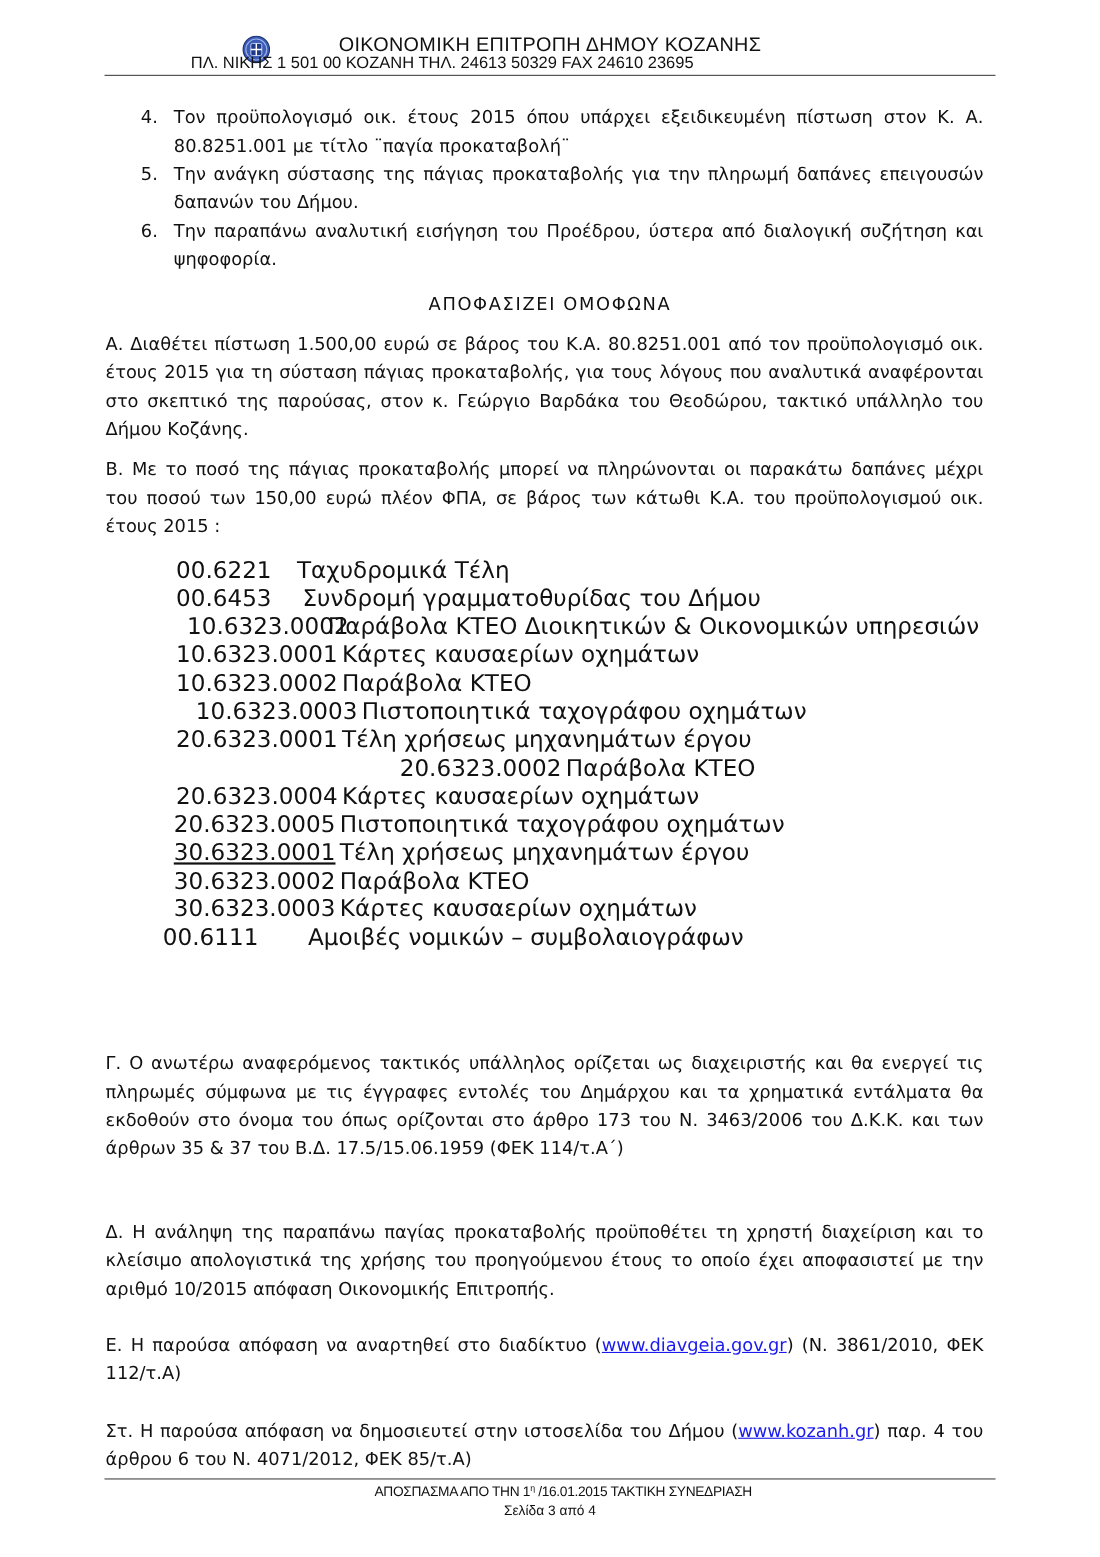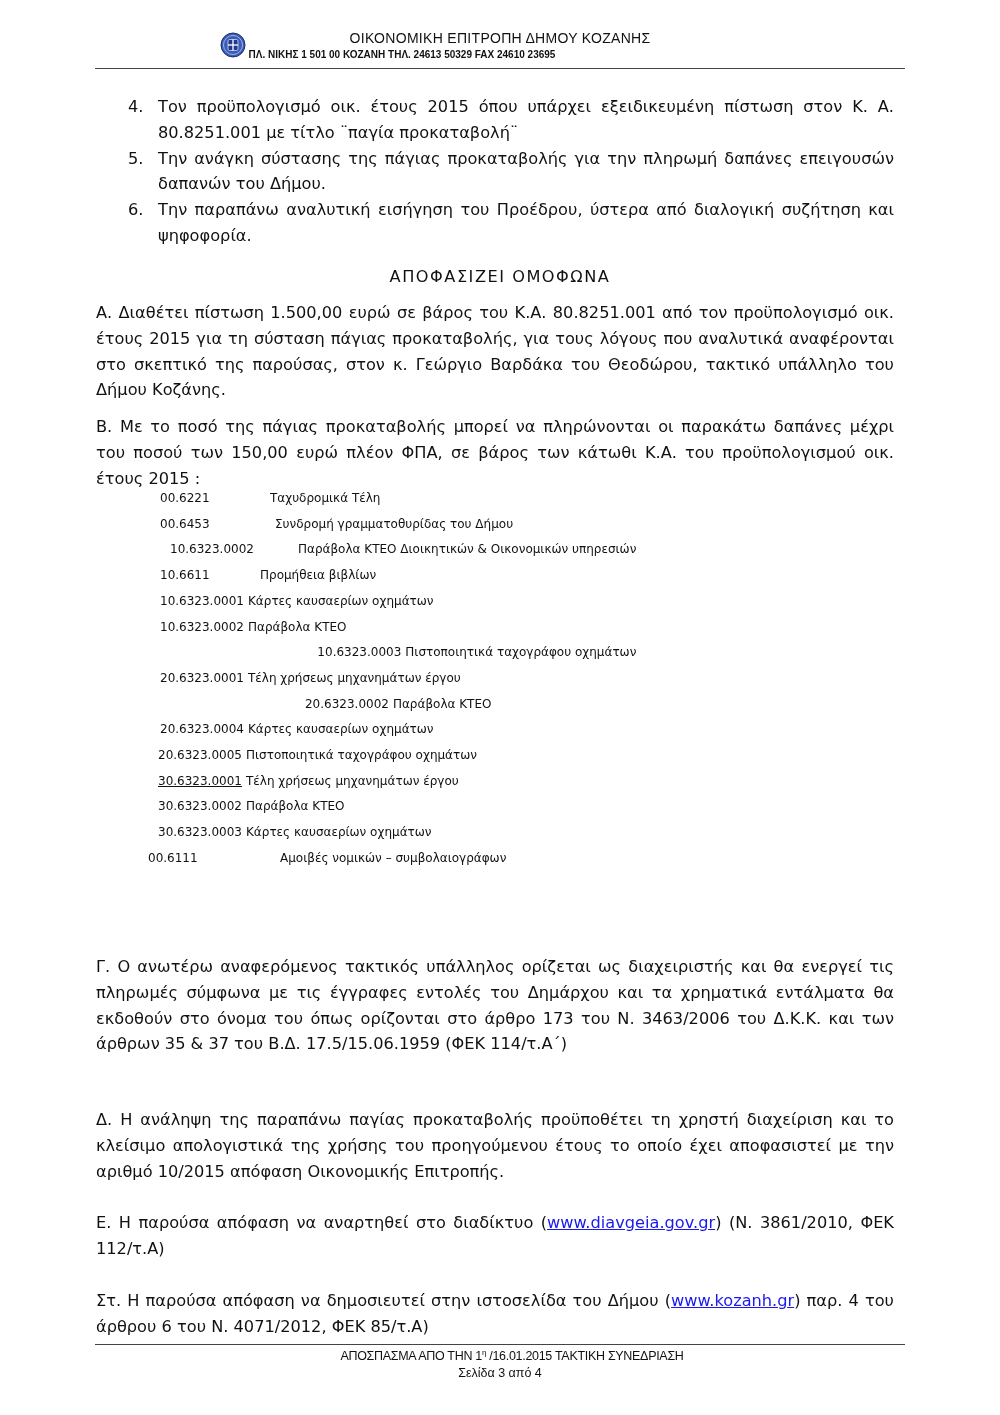--- a/index.html
+++ b/index.html
@@ -1,32 +1,32 @@
 <!DOCTYPE html>
 <html><head>
   <meta charset="utf-8">
   <style>
     html, body { margin: 0; padding: 0; background: #ffffff; }
     body { width: 1000px; height: 1415px; position: relative; overflow: hidden;
            font-family: "DejaVu Sans", sans-serif; color: #111; }
     .hdr-emblem { position: absolute; left: 220px; top: 32px; width: 26px; height: 26px; }
     .hdr-line1 { position: absolute; left: 0; width: 1000px; top: 30px; text-align: center;
-                 font-family: "Liberation Sans", sans-serif; font-size: 14px; letter-spacing: 0.3px; padding-left: 0px; }
+                 font-family: "Liberation Sans", sans-serif; font-size: 18px; letter-spacing: 0.3px; padding-left: 0px; }
     .hdr-line2 { position: absolute; left: 0; width: 804px; top: 49px; text-align: center;
-                 font-family: "Liberation Sans", sans-serif; font-size: 10px; font-weight: bold; }
+                 font-family: "Liberation Sans", sans-serif; font-size: 15px; }
     .hdr-rule { position: absolute; left: 95px; width: 810px; top: 68px; border-top: 1px solid #444; }
 
     .body-text { position: absolute; left: 96px; width: 798px; font-size: 16.2px; line-height: 25.8px; }
     .justify { text-align: justify; text-align-last: left; }
     .numlist { position: absolute; left: 128px; width: 766px; top: 94px; font-size: 16.2px; line-height: 25.8px; }
     .numlist .li { position: relative; padding-left: 30px; text-align: justify; }
     .numlist .li .num { position: absolute; left: 0; top: 0; }
     .heading { position: absolute; top: 267px; left: 0; width: 1000px; text-align: center;
                font-size: 16.2px; letter-spacing: 1.5px; }
-    .codes { position: absolute; left: 158px; top: 486px; font-size: 12px; line-height: 25.7px; }
+    .codes { position: absolute; left: 158px; top: 506px; font-size: 21px; line-height: 25.7px; }
     .code-row { white-space: nowrap; }
     .code-row .c { display: inline-block; }
     .link { color: #1a1aee; text-decoration: underline; }
     .ftr-rule { position: absolute; left: 95px; width: 810px; top: 1344px; border-top: 1px solid #444; }
     .ftr1 { position: absolute; left: 12px; width: 1000px; top: 1348px; text-align: center;
             font-family: "Liberation Sans", sans-serif; font-size: 12.5px; letter-spacing: -0.3px; }
     .ftr2 { position: absolute; left: 0; width: 1000px; top: 1366px; text-align: center;
             font-family: "Liberation Sans", sans-serif; font-size: 12.5px; }
     sup { font-size: 8px; vertical-align: 5px; }
   </style>
@@ -64,24 +64,23 @@
 <div class="heading">ΑΠΟΦΑΣΙΖΕΙ   ΟΜΟΦΩΝΑ</div>
 
 <div class="body-text justify" style="top:300px;">Α.  Διαθέτει πίστωση 1.500,00 ευρώ σε βάρος του Κ.Α. 80.8251.001 από τον προϋπολογισμό οικ. έτους 2015 για τη σύσταση πάγιας προκαταβολής, για τους λόγους που αναλυτικά αναφέρονται στο σκεπτικό της παρούσας, στον κ. Γεώργιο Βαρδάκα του Θεοδώρου, τακτικό υπάλληλο του Δήμου Κοζάνης.</div>
 
 <div class="body-text justify" style="top:414px;">Β. Με το ποσό της πάγιας προκαταβολής μπορεί να πληρώνονται οι παρακάτω δαπάνες μέχρι του ποσού των 150,00 ευρώ πλέον ΦΠΑ, σε βάρος των κάτωθι Κ.Α. του προϋπολογισμού οικ. έτους 2015 :</div>
 
 <div class="codes" id="codes">
     <div class="code-row" style="margin-left: 2px;"><span class="c" style="width: 110px;">00.6221</span><span>Ταχυδρομικά Τέλη</span></div>
     <div class="code-row" style="margin-left: 2px;"><span class="c" style="width: 115px;">00.6453</span><span>Συνδρομή γραμματοθυρίδας του Δήμου</span></div>
     <div class="code-row" style="margin-left: 12px;"><span class="c" style="width: 128px;">10.6323.0002</span><span>Παράβολα ΚΤΕΟ Διοικητικών &amp; Οικονομικών υπηρεσιών</span></div>
-    <div class="code-row" style="margin-left: 2px;"><span class="c" style="width: 100px;">10.6611</span><span>Προμήθεια βιβλίων</span></div>
     <div class="code-row" style="margin-left: 2px;"><span class="c" style="margin-right: 4px;">10.6323.0001</span><span>Κάρτες καυσαερίων οχημάτων</span></div>
     <div class="code-row" style="margin-left: 2px;"><span class="c" style="margin-right: 4px;">10.6323.0002</span><span>Παράβολα ΚΤΕΟ</span></div>
-    <div class="code-row" style="margin-left: 20px; text-align: right;"><span class="c" style="margin-right: 4px;">10.6323.0003</span><span>Πιστοποιητικά ταχογράφου οχημάτων</span></div>
+    <div class="code-row" style="margin-left: 20px;"><span class="c" style="margin-right: 4px;">10.6323.0003</span><span>Πιστοποιητικά ταχογράφου οχημάτων</span></div>
     <div class="code-row" style="margin-left: 2px;"><span class="c" style="margin-right: 4px;">20.6323.0001</span><span>Τέλη χρήσεως μηχανημάτων έργου</span></div>
     <div class="code-row" style="margin-left: 2px; text-align: center;"><span class="c" style="margin-right: 4px;">20.6323.0002</span><span>Παράβολα ΚΤΕΟ</span></div>
     <div class="code-row" style="margin-left: 2px;"><span class="c" style="margin-right: 4px;">20.6323.0004</span><span>Κάρτες καυσαερίων οχημάτων</span></div>
     <div class="code-row" style="margin-left: 0px;"><span class="c" style="margin-right: 4px;">20.6323.0005</span><span>Πιστοποιητικά ταχογράφου οχημάτων</span></div>
     <div class="code-row" style="margin-left: 0px;"><span class="c" style="margin-right: 4px; text-decoration: underline;">30.6323.0001</span><span>Τέλη χρήσεως μηχανημάτων έργου</span></div>
     <div class="code-row" style="margin-left: 0px;"><span class="c" style="margin-right: 4px;">30.6323.0002</span><span>Παράβολα ΚΤΕΟ</span></div>
     <div class="code-row" style="margin-left: 0px;"><span class="c" style="margin-right: 4px;">30.6323.0003</span><span>Κάρτες καυσαερίων οχημάτων</span></div>
     <div class="code-row" style="margin-left: -10px;"><span class="c" style="width: 132px;">00.6111</span><span>Αμοιβές νομικών – συμβολαιογράφων</span></div>
   </div>
 

